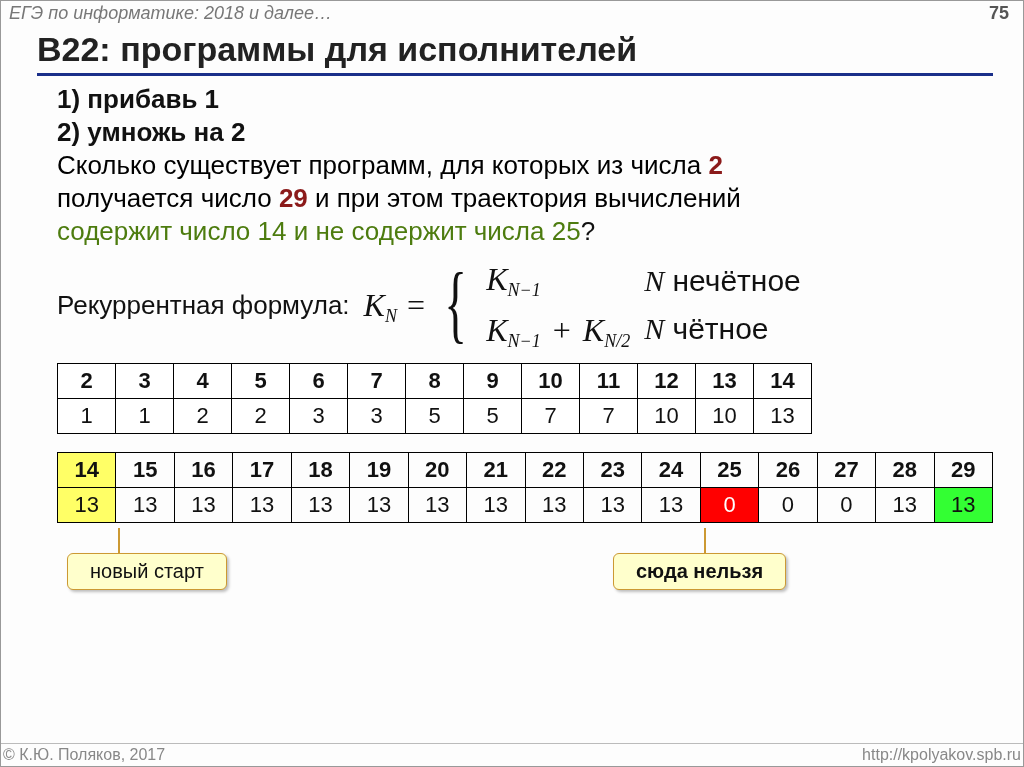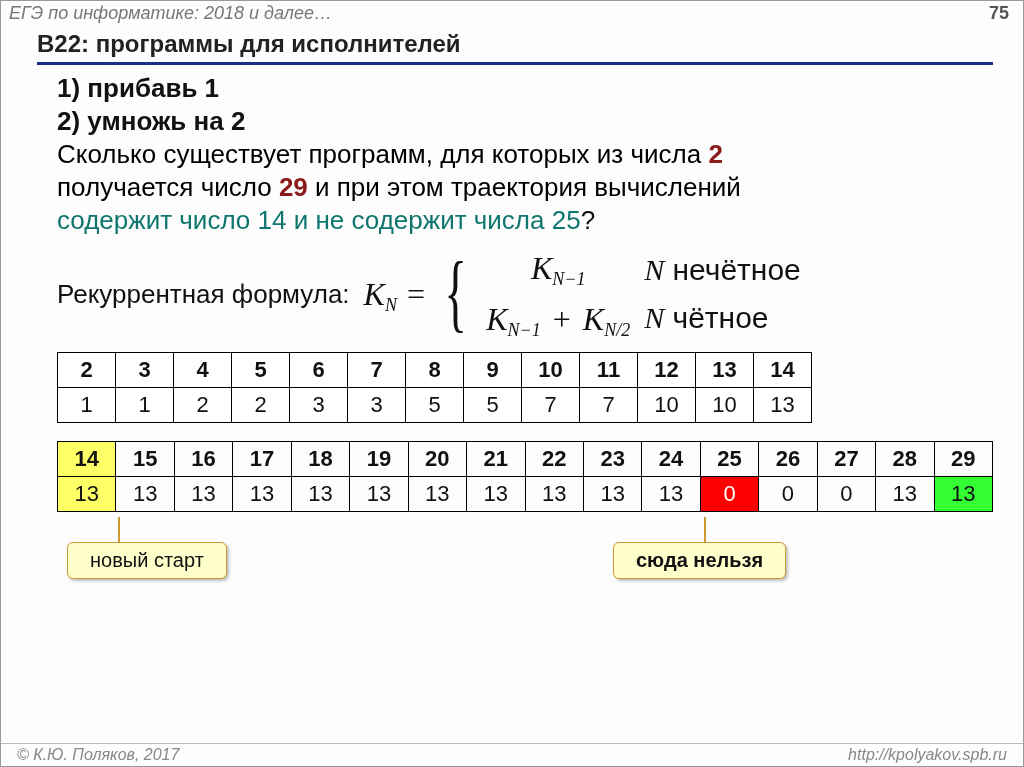--- a/index.html
+++ b/index.html
@@ -16,34 +16,34 @@
     display: flex;
     justify-content: space-between;
     align-items: center;
     padding: 2px 14px 2px 8px;
     font-style: italic;
     color: #777;
     font-size: 18px;
   }
   .header .page-num { font-weight: bold; font-size: 18px; font-style: normal; color:#555; }
   .title {
-    font-size: 24px;
+    font-size: 34px;
     font-weight: bold;
     color: #222;
     margin: 4px 0 0 36px;
   }
   .title-rule {
     border: none;
     border-top: 3px solid #1a2f8a;
     margin: 4px 30px 8px 36px;
   }
   .content { margin: 0 36px 0 56px; font-size: 26px; color:#111; }
   .line { margin: 2px 0; }
   .bold { font-weight: bold; }
-  .blue { color: #0f766e; }
+  .blue { color: #4d7c0f; }
   .darkred { color: #8b1a1a; }
   .question { color: #000; }
 
   .formula-row {
     display: flex;
     align-items: center;
     gap: 14px;
     margin: 14px 0 14px 0;
     font-size: 26px;
   }
@@ -57,21 +57,21 @@
   }
   .brace {
     font-size: 86px;
     line-height: 0.7;
     font-style: normal;
     position: relative;
     top: -2px;
     font-family: serif;
     transform: scaleX(0.55);
   }
-  .cases { display:flex; flex-direction:column; gap:14px;align-items:center; }
+  .cases { display:flex; flex-direction:column; gap:14px; }
   .sub { font-size: 18px; position: relative; top: 6px; font-style: italic; }
 
   .cond-col { display:flex; flex-direction:column; gap:14px; font-style: italic; font-family:"Times New Roman",serif; }
   .cond-col span i { font-style: italic; }
   .cond-col span { font-size:30px; }
   .cond-col .nonit { font-style: normal; font-family: Arial, sans-serif;}
 
   table.grid {
     border-collapse: collapse;
     margin: 14px 0;
@@ -127,22 +127,21 @@
   }
   .callout.left::before { left: 50px; }
   .callout.right::before { left: 90px; }
 
   .footer {
     position:absolute;
     bottom:0; left:0; right:0;
     border-top:1px solid #bbb;
     display:flex;
     justify-content:space-between;
-    padding:2px 16px;
-    font-style: italic;
+    padding:2px 2px;
     color:#888;
     font-size:16px;
     background:#fdfdfd;
   }
 </style>
 </head>
 <body>
 
 <div class="header">
   <span>ЕГЭ по информатике: 2018 и далее…</span>

